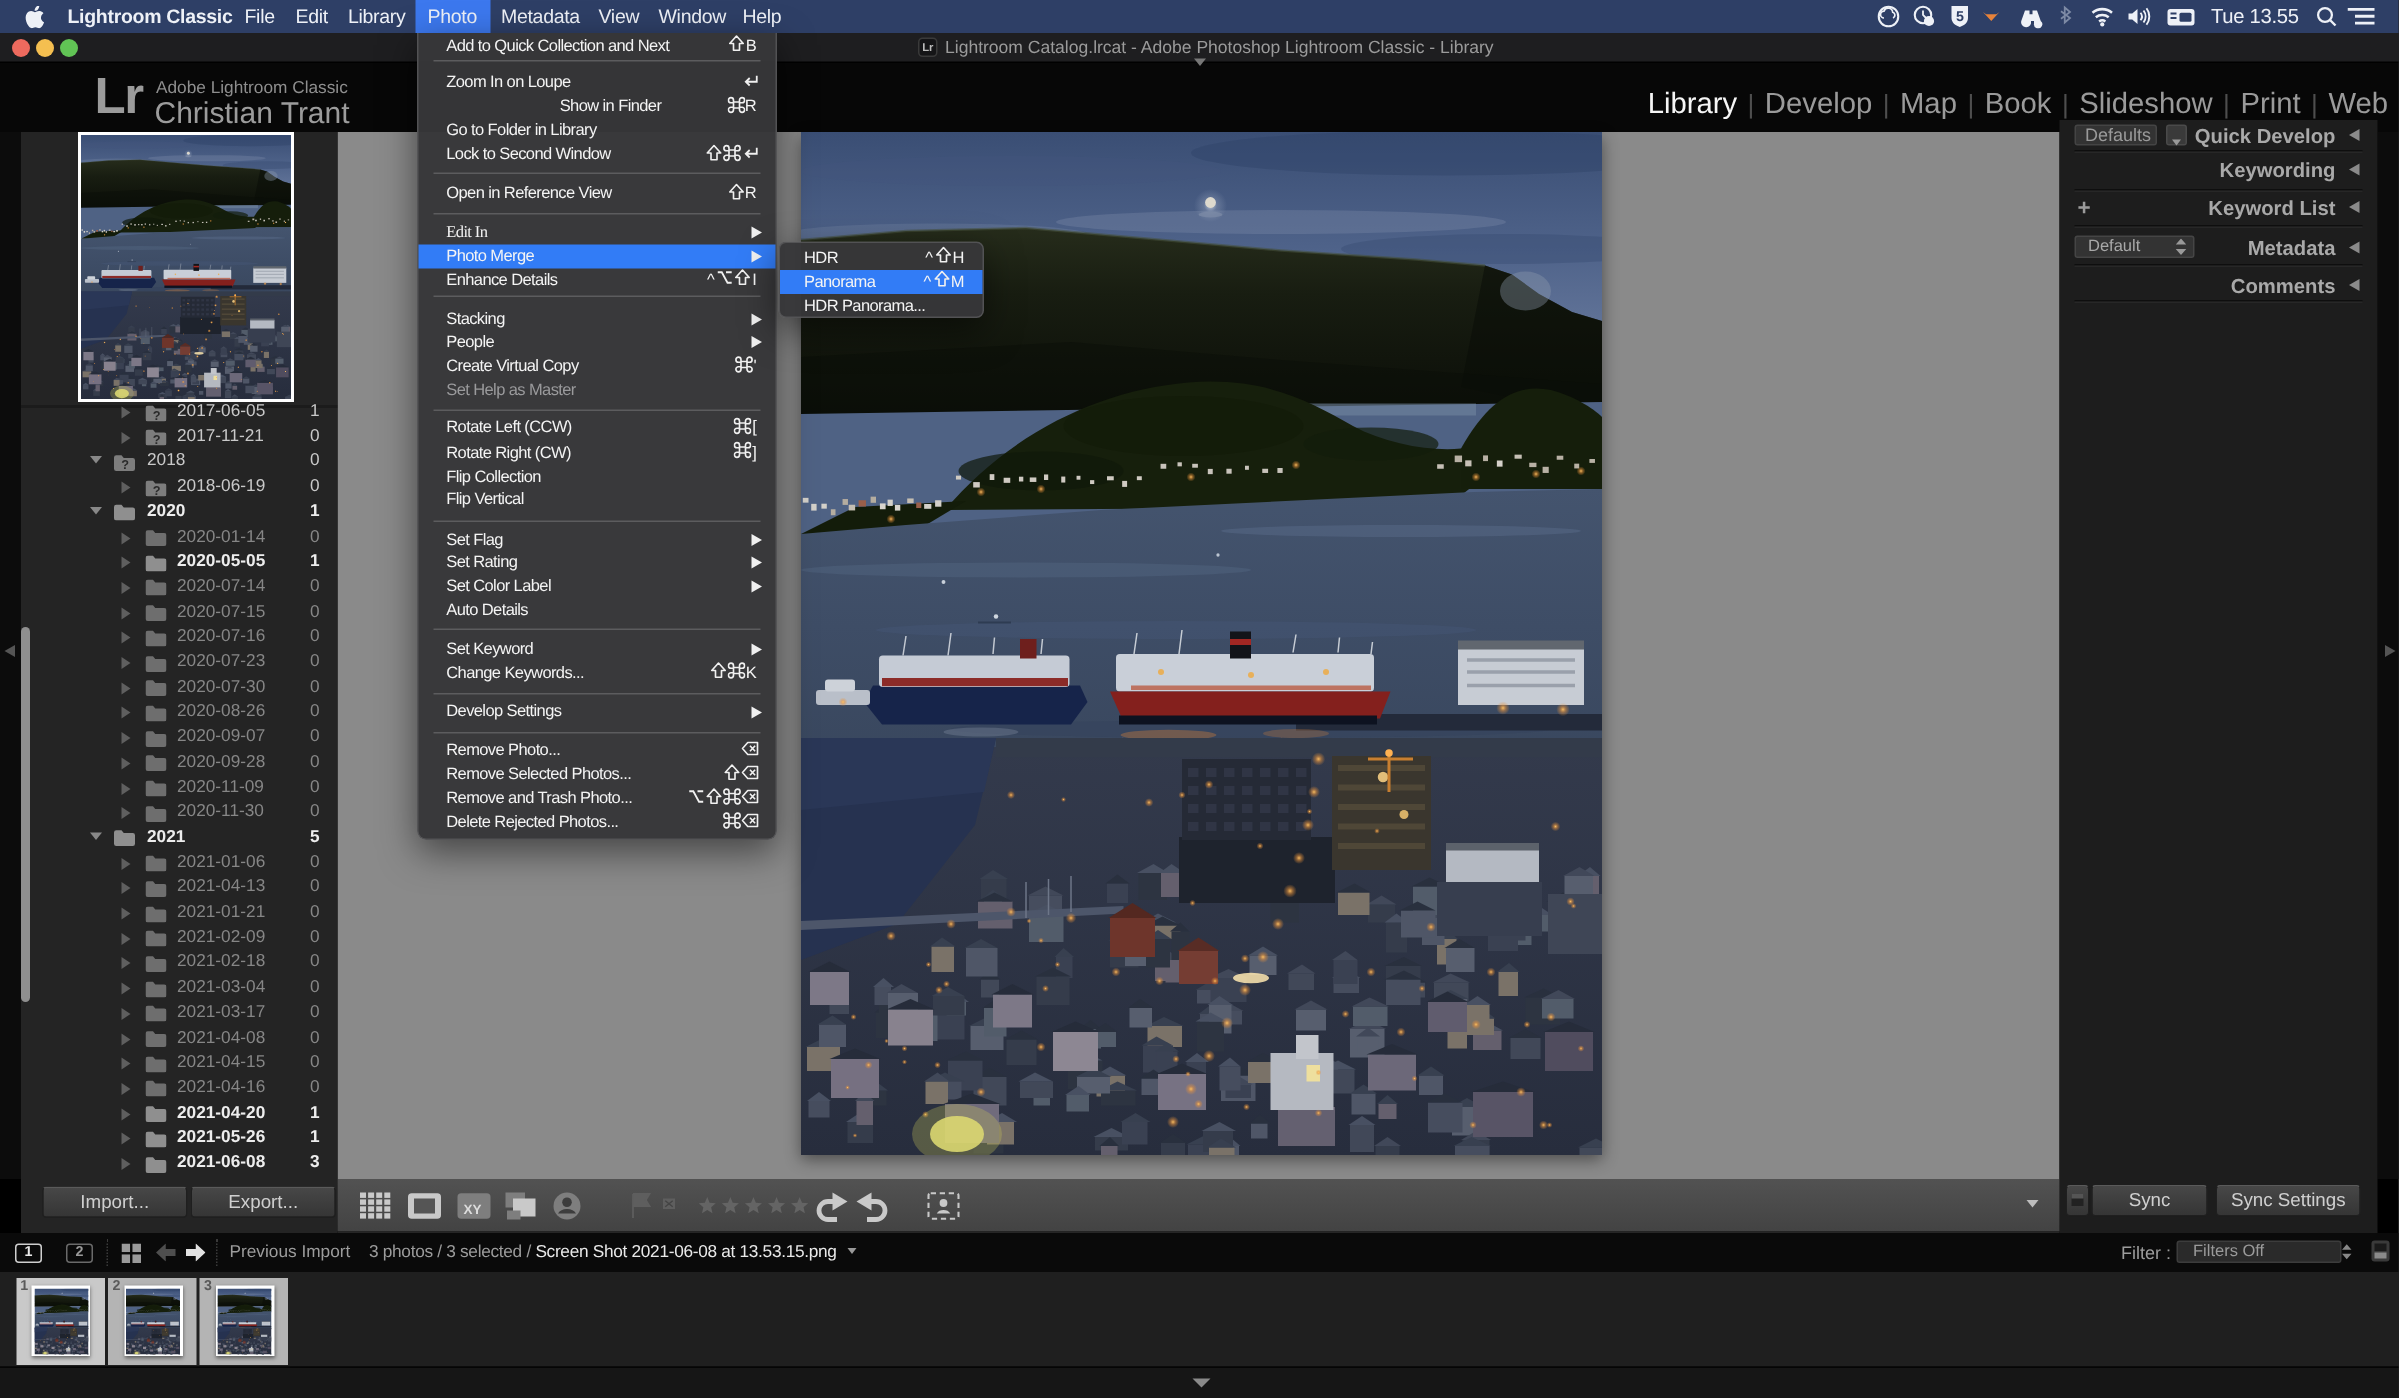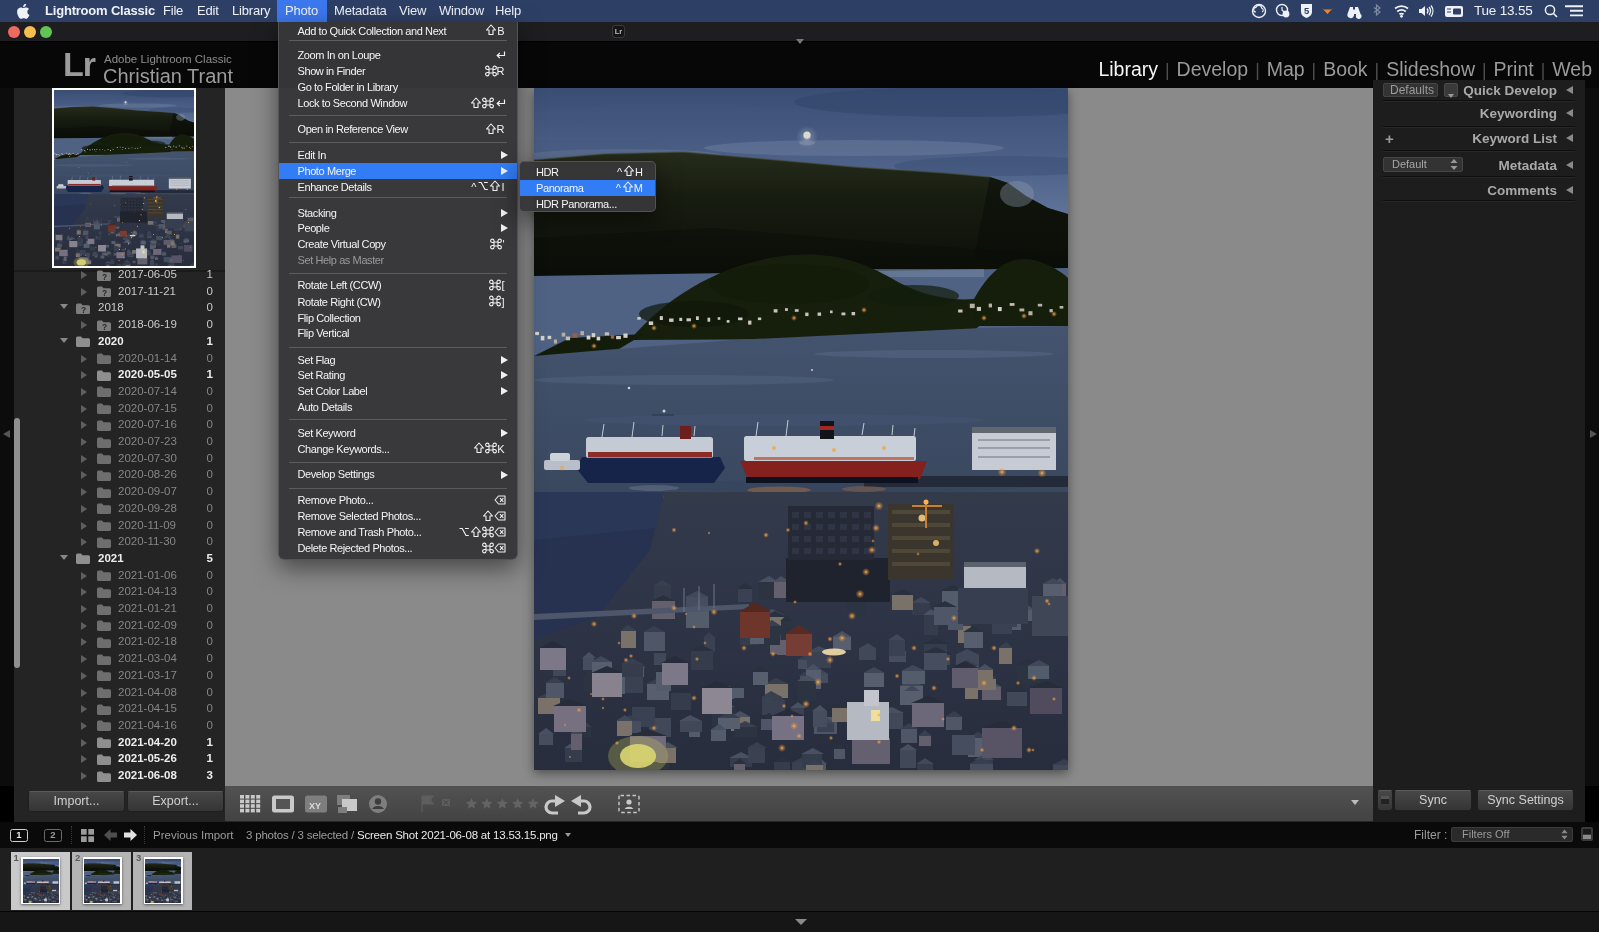--- a/index.html
+++ b/index.html
@@ -77,20 +77,21 @@
       <path d="M0 1.2h18M5 5.8h13M5 10.4h13" stroke="#eef1f7" stroke-width="1.9"></path>
     </svg>
   </div>
 <div class="a" id="titlebar">
     <div class="tl" style="left:8px;background:#ed6a5e"></div>
     <div class="tl" style="left:24px;background:#f4bf50"></div>
     <div class="tl" style="left:40px;background:#61c455"></div>
     <div class="a" style="left:612px;top:3px;width:13px;height:13px;background:#151517;border-radius:3px;border:1px solid #3a3a3a">
       <div style="color:#bbb;font-size:7.5px;font-weight:bold;text-align:center;line-height:11px">Lr</div>
     </div>
+    <div class="a" style="left:630px;top:0;height:20px;line-height:20px;color:#9b9b9b;font-size:11.7px">Lightroom Catalog.lrcat - Adobe Photoshop Lightroom Classic - Library</div>
   </div>
 <div class="a" id="lrheader">
     <div class="a" style="left:63px;top:3px;color:#9b9b9b;font-size:34px;font-weight:bold;letter-spacing:-1px">Lr</div>
     <div class="a" style="left:104px;top:11px;color:#8e8e8e;font-size:11.5px">Adobe Lightroom Classic</div>
     <div class="a" style="left:103px;top:23px;color:#9c9c9c;font-size:20px">Christian Trant</div>
     <div class="a triDs" style="left:796px;top:-3px"></div>
     <div id="modpick"><span style="color:#f5f5f5">Library</span><span class="msep">|</span><span style="color:#9a9a9a">Develop</span><span class="msep">|</span><span style="color:#9a9a9a">Map</span><span class="msep">|</span><span style="color:#9a9a9a">Book</span><span class="msep">|</span><span style="color:#9a9a9a">Slideshow</span><span class="msep">|</span><span style="color:#9a9a9a">Print</span><span class="msep">|</span><span style="color:#9a9a9a">Web</span></div>
   </div>
 <svg width="0" height="0" style="position:absolute">
     <defs>
@@ -1067,21 +1068,21 @@
       </g>
     </svg>
     <svg class="a" style="left:104px;top:7px" width="33" height="12" viewBox="0 0 33 12">
       <path d="M6.5 0 L6.5 3.6 H13 V8.4 H6.5 V12 L0 6 Z" fill="#4e4e4e"></path>
       <path d="M26.5 0 L26.5 3.6 H20 V8.4 H26.5 V12 L33 6 Z" fill="#e2e2e2"></path>
     </svg>
     <div class="a" style="left:144px;top:4px;width:1px;height:18px;border-left:1px dotted #3a3a3a"></div>
     <div class="a" style="left:153px;top:6.5px;color:#9c9c9c;font-size:11.5px">Previous Import</div>
     <div class="a" style="left:246px;top:6.5px;color:#9c9c9c;font-size:11.5px;letter-spacing:-0.2px">3 photos / 3 selected / <span style="color:#e9e9e9">Screen Shot 2021-06-08 at 13.53.15.png</span><span style="display:inline-block;vertical-align:2px;margin-left:7px;width:0;height:0;border-style:solid;border-width:4px 3.5px 0 3.5px;border-color:#9a9a9a transparent transparent transparent"></span></div>
     <div class="a" style="left:1414px;top:6px;color:#9c9c9c;font-size:12px">Filter :</div>
-    <div class="a" style="left:1451px;top:5px;width:122px;height:15px;background:#2a2a2a;border:1px solid #3c3c3c;border-radius:2px;color:#9a9a9a;font-size:11px;line-height:13px;padding-left:10px">Filters Off</div>
+    <div class="a" style="left:1451px;top:5px;width:110px;height:15px;background:#2a2a2a;border:1px solid #3c3c3c;border-radius:2px;color:#9a9a9a;font-size:11px;line-height:13px;padding-left:10px">Filters Off</div>
     <svg class="a" style="left:1560px;top:7px" width="9" height="11" viewBox="0 0 10 11">
       <path d="M5 0l3.5 4h-7z M5 11l3.5-4h-7z" fill="#888"></path>
     </svg>
     <div class="a" style="left:1581px;top:5px;width:12px;height:14px;background:#3a3a3a;border-radius:2px">
       <div style="width:8px;height:5px;margin:2px auto 0;background:#1a1a1a"></div>
       <div style="width:8px;height:4px;margin:1px auto 0;background:#8a8a8a"></div>
     </div>
   </div>
 <div class="a" style="left:0;top:848px;width:1599px;height:63px;background:#1f1f1f">
     <div class="a" style="left:10.5px;top:4px;width:59px;height:58px;background:#c9c9c9"></div>
@@ -1103,35 +1104,35 @@
 <div class="a" style="left:0;top:911px;width:1599px;height:21px;background:#161616;border-top:1px solid #050505">
     <div class="a triDs" style="left:795px;top:7px;border-top-color:#8a8a8a;border-width:6px 6px 0 6px"></div>
   </div>
 <div class="a" style="left:277.5px;top:22px;width:240px;height:538px;background:rgba(55,55,57,0.97);border:1px solid rgba(112,112,114,0.5);border-top:none;border-radius:0 0 6px 6px;box-shadow:0 8px 24px rgba(0,0,0,0.5);z-index:50">
     <div class="mi" style="top:0.5px;">Add to Quick Collection and Next<span class="sc"><svg class="kg" width="12" height="12" viewBox="0 0 12 12" style="vertical-align:-1.5px">
           <use href="#k-shift"></use>
         </svg>B</span></div>
     <div class="mi" style="top:25.0px;">Zoom In on Loupe<span class="sc"><svg class="kg" width="12" height="12" viewBox="0 0 12 12" style="vertical-align:-1.5px">
           <use href="#k-ret"></use>
         </svg></span></div>
-    <div class="mi" style="top:41.0px;">Show in Finder<span class="sc"><svg class="kg" width="12" height="12" viewBox="0 0 12 12" style="vertical-align:-1.5px">
+    <div class="mi" style="top:41.0px;text-align:center;">Show in Finder<span class="sc"><svg class="kg" width="12" height="12" viewBox="0 0 12 12" style="vertical-align:-1.5px">
           <use href="#k-cmd"></use>
         </svg>R</span></div>
     <div class="mi" style="top:57.0px;">Go to Folder in Library</div>
     <div class="mi" style="top:73.0px;">Lock to Second Window<span class="sc"><svg class="kg" width="12" height="12" viewBox="0 0 12 12" style="vertical-align:-1.5px">
           <use href="#k-shift"></use>
         </svg><svg class="kg" width="12" height="12" viewBox="0 0 12 12" style="vertical-align:-1.5px">
           <use href="#k-cmd"></use>
         </svg><svg class="kg" width="12" height="12" viewBox="0 0 12 12" style="vertical-align:-1.5px">
           <use href="#k-ret"></use>
         </svg></span></div>
     <div class="mi" style="top:99.0px;">Open in Reference View<span class="sc"><svg class="kg" width="12" height="12" viewBox="0 0 12 12" style="vertical-align:-1.5px">
           <use href="#k-shift"></use>
         </svg>R</span></div>
-    <div class="mi" style="top:124.5px;">Edit In<div class="subtri"></div></div>
+    <div class="mi" style="top:124.5px;font-family:Liberation Serif, serif;">Edit In<div class="subtri"></div></div>
     <div class="mi" style="top:140.5px;background:#327cf6;">Photo Merge<div class="subtri"></div></div>
     <div class="mi" style="top:156.5px;">Enhance Details<span class="sc">^<svg class="kg" width="12" height="12" viewBox="0 0 12 12" style="vertical-align:-1.5px">
           <use href="#k-opt"></use>
         </svg><svg class="kg" width="12" height="12" viewBox="0 0 12 12" style="vertical-align:-1.5px">
           <use href="#k-shift"></use>
         </svg>I</span></div>
     <div class="mi" style="top:182.5px;">Stacking<div class="subtri"></div></div>
     <div class="mi" style="top:198.0px;">People<div class="subtri"></div></div>
     <div class="mi" style="top:214.0px;">Create Virtual Copy<span class="sc"><svg class="kg" width="12" height="12" viewBox="0 0 12 12" style="vertical-align:-1.5px">
           <use href="#k-cmd"></use>

